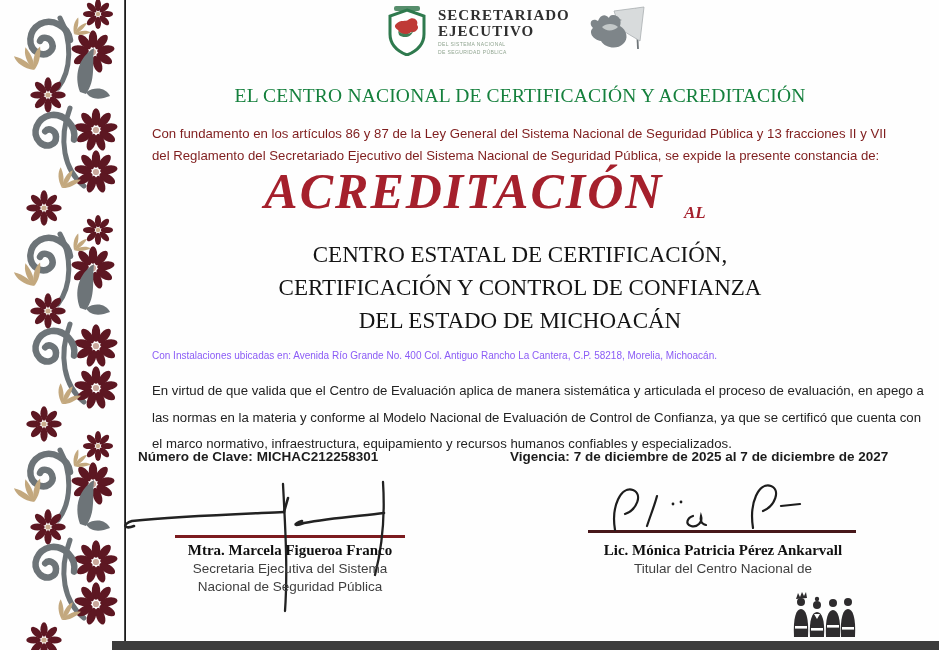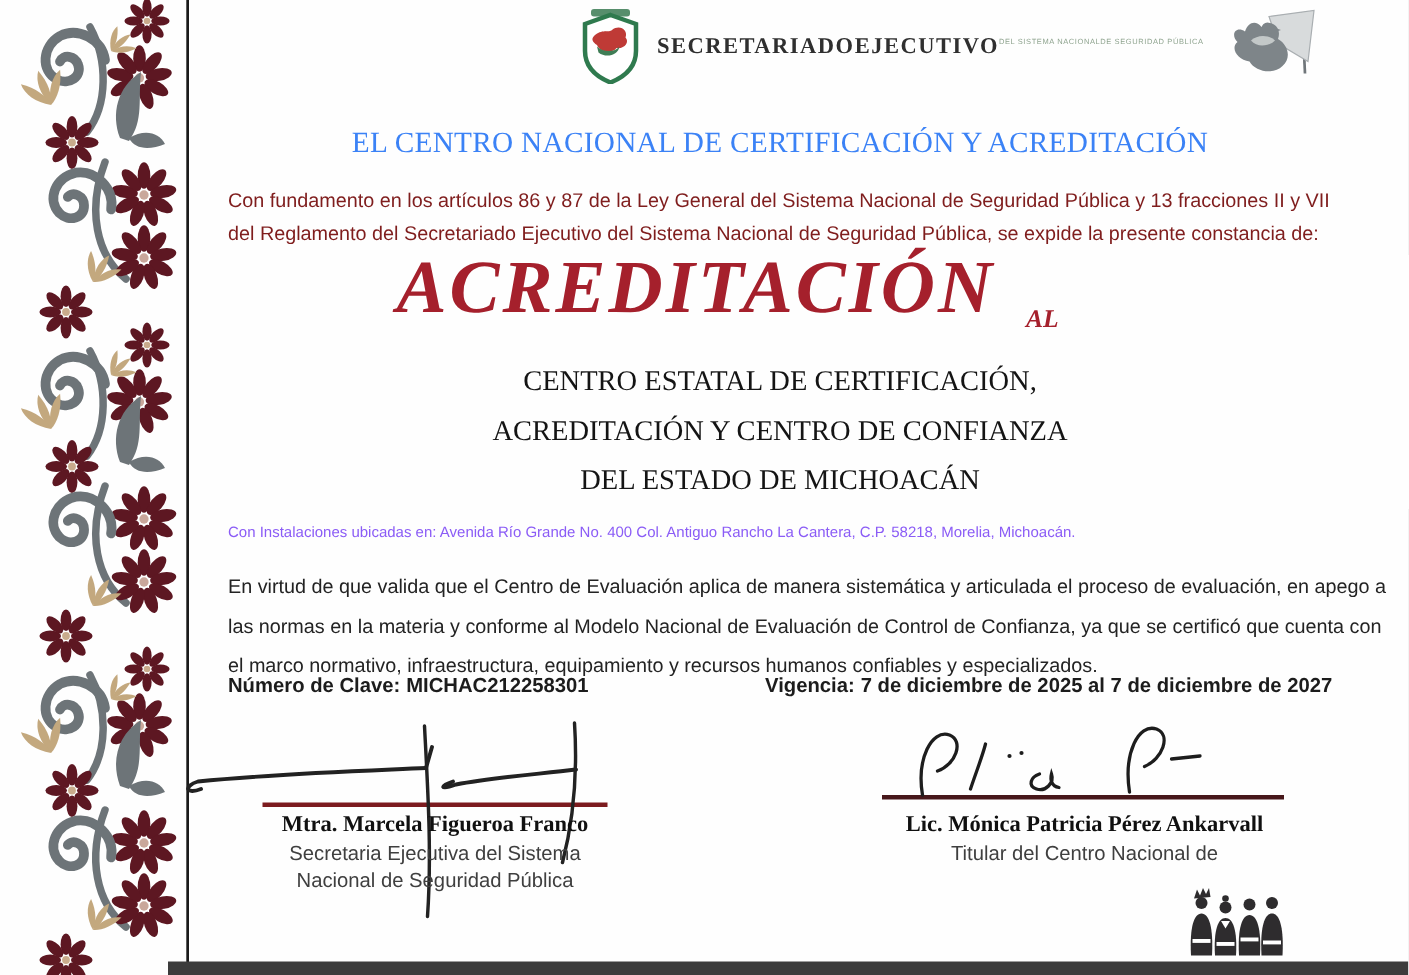--- a/index.html
+++ b/index.html
@@ -4,39 +4,39 @@
 <style>
   html,body{margin:0;padding:0;background:#e9e9e9;}
   .page{
     position:relative;width:939px;height:650px;margin:0 auto;
     background:#fefefe;overflow:hidden;
     font-family:"Liberation Sans",sans-serif;color:#222;
   }
   .abs{position:absolute;}
   
   .header-logo{position:absolute;left:386px;top:5px;display:flex;align-items:center;gap:10px;}
-  .org-text{display:flex;flex-direction:row;line-height:16px;}
+  .org-text{display:flex;flex-direction:column;line-height:16px;}
   .org-name{font-family:"Liberation Serif",serif;font-weight:bold;font-size:15px;letter-spacing:1px;color:#2f2f2f;}
   .org-sub{font-size:5px;letter-spacing:.4px;color:#8fa48f;line-height:6px;margin-top:2px;}
   
   .issuer-title{position:absolute;left:130px;top:85px;width:780px;text-align:center;
-    font-family:"Liberation Serif",serif;font-size:19.5px;color:#3b82f6;letter-spacing:.2px;font-weight:normal;margin:0;}
+    font-family:"Liberation Serif",serif;font-size:19.5px;color:#15803d;letter-spacing:.2px;font-weight:normal;margin:0;}
   
   .intro{position:absolute;left:152px;top:123px;font-size:13.2px;line-height:22px;color:#7f1d1d;}
   .line{display:block;white-space:nowrap;}
   .accreditation{position:absolute;left:130px;top:162px;width:710px;text-align:center;white-space:nowrap;}
   .accreditation .word{font-family:"Liberation Serif",serif;font-style:italic;font-weight:bold;
     font-size:50px;letter-spacing:2px;color:#A5202C;margin-top:36px;}
   .accreditation .suffix{font-family:"Liberation Serif",serif;font-style:italic;font-weight:bold;
     font-size:17px;color:#A5202C;margin-left:16px;position:relative;top:10px;}
   .recipient{position:absolute;left:130px;top:238px;width:780px;text-align:center;
-    font-family:"Liberation Serif",serif;font-size:19px;line-height:33px;color:#141414;}
+    font-family:"Liberation Serif",serif;font-size:23px;line-height:33px;color:#141414;}
   .address{position:absolute;left:152px;top:350px;font-size:10px;color:#8b5cf6;}
   .bodytxt{position:absolute;left:152px;top:378px;font-size:13.2px;line-height:26.5px;color:#232323;}
-  .clave{position:absolute;left:152px;top:449px;font-size:13.5px;font-weight:bold;color:#1c1c1c;}
+  .clave{position:absolute;left:138px;top:449px;font-size:13.5px;font-weight:bold;color:#1c1c1c;}
   .vigencia{position:absolute;left:510px;top:449px;font-size:13.5px;font-weight:bold;color:#1c1c1c;}
   .clave .lbl,.vigencia .lbl{margin-right:4px;}
   
   .sigline-left{position:absolute;left:175px;top:535px;width:230px;height:2.5px;background:#7C1B1F;}
   .sigline-right{position:absolute;left:588px;top:530px;width:268px;height:2.5px;background:#47171A;}
   .sigblock{position:absolute;text-align:center;}
   .sigblock.left{left:150px;top:541px;width:280px;}
   .sigblock.right{left:574px;top:541px;width:298px;}
   .sig-name{font-family:"Liberation Serif",serif;font-weight:bold;font-size:15px;color:#101010;line-height:19px;}
   .sig-title{font-size:13.5px;color:#3f3f3f;line-height:18px;}
@@ -146,21 +146,21 @@
     <span class="line">del Reglamento del Secretariado Ejecutivo del Sistema Nacional de Seguridad Pública, se expide la presente constancia de:</span>
   </p>
 
   <div class="accreditation">
     <span class="word">ACREDITACIÓN</span>
     <span class="suffix">AL</span>
   </div>
 
   <div class="recipient">
     <span class="line">CENTRO ESTATAL DE CERTIFICACIÓN,</span>
-    <span class="line">ACREDITACIÓN Y CENTRO DE CONFIANZA</span>
+    <span class="line">CERTIFICACIÓN Y CONTROL DE CONFIANZA</span>
     <span class="line">DEL ESTADO DE MICHOACÁN</span>
   </div>
 
   <p class="address" style="margin:0">Con Instalaciones ubicadas en: Avenida Río Grande No. 400 Col. Antiguo Rancho La Cantera, C.P. 58218, Morelia, Michoacán.</p>
 
   <p class="bodytxt" style="margin:0">
     <span class="line">En virtud de que valida que el Centro de Evaluación aplica de manera sistemática y articulada el proceso de evaluación, en apego a</span>
     <span class="line">las normas en la materia y conforme al Modelo Nacional de Evaluación de Control de Confianza, ya que se certificó que cuenta con</span>
     <span class="line">el marco normativo, infraestructura, equipamiento y recursos humanos confiables y especializados.</span>
   </p>

